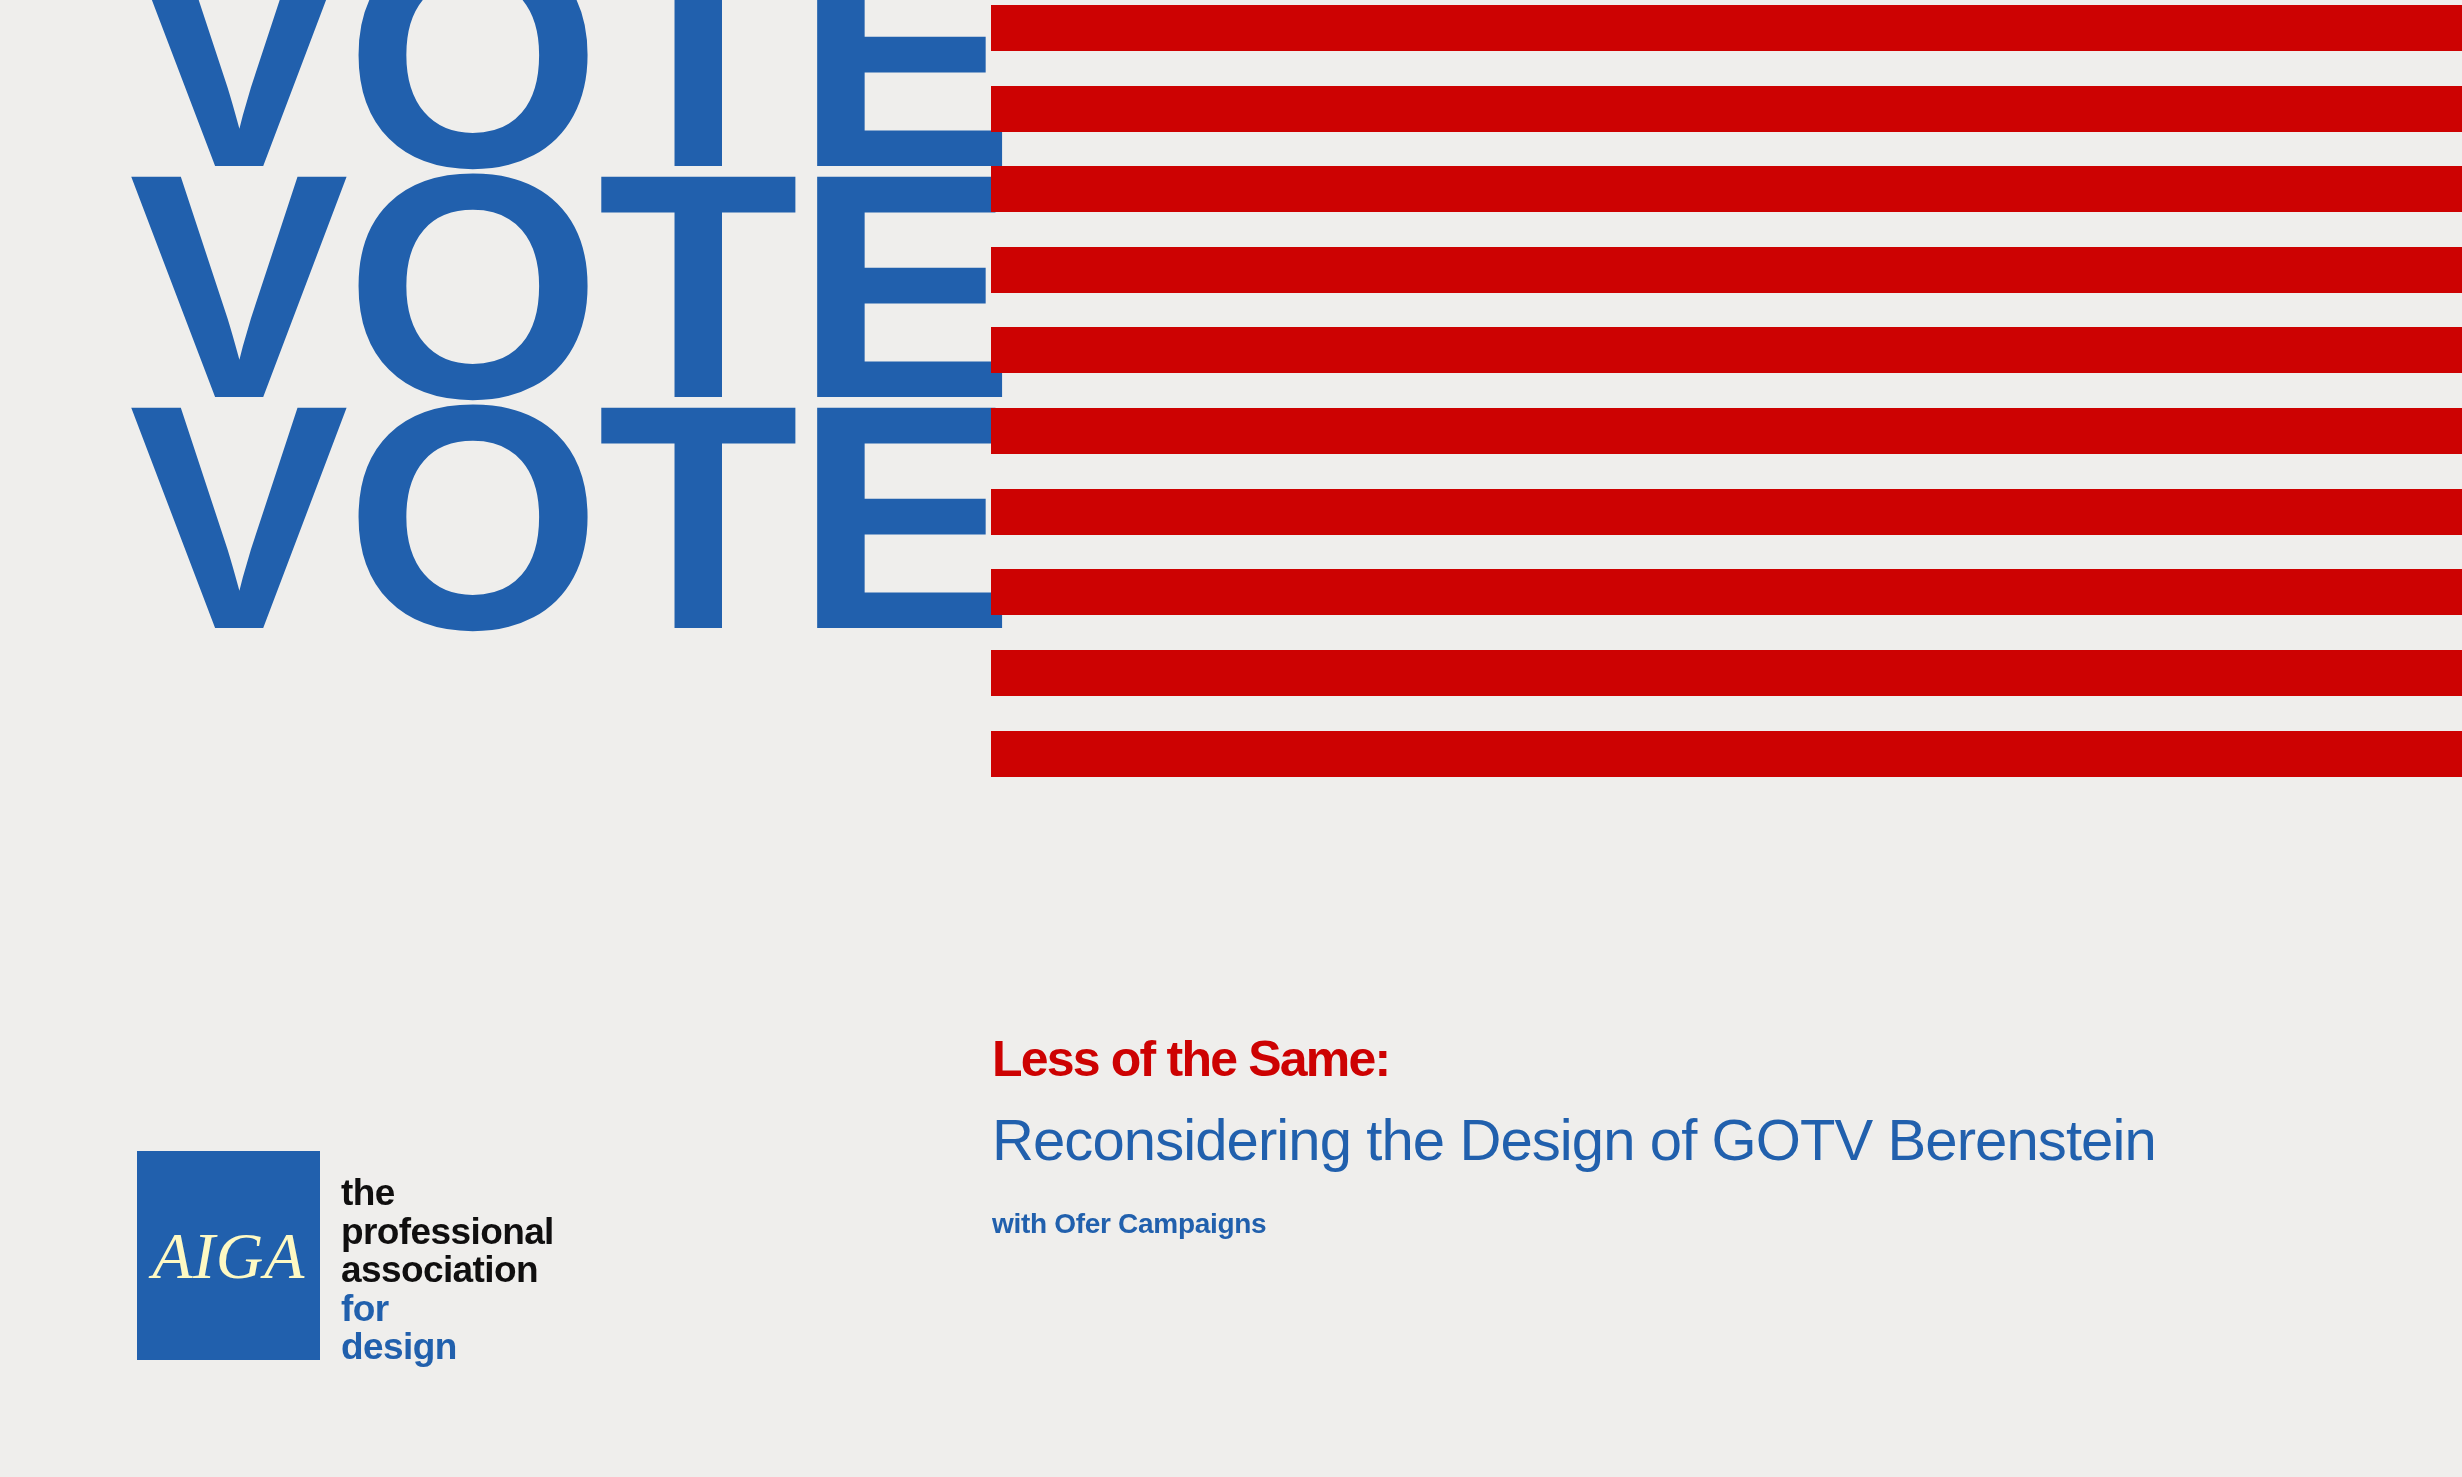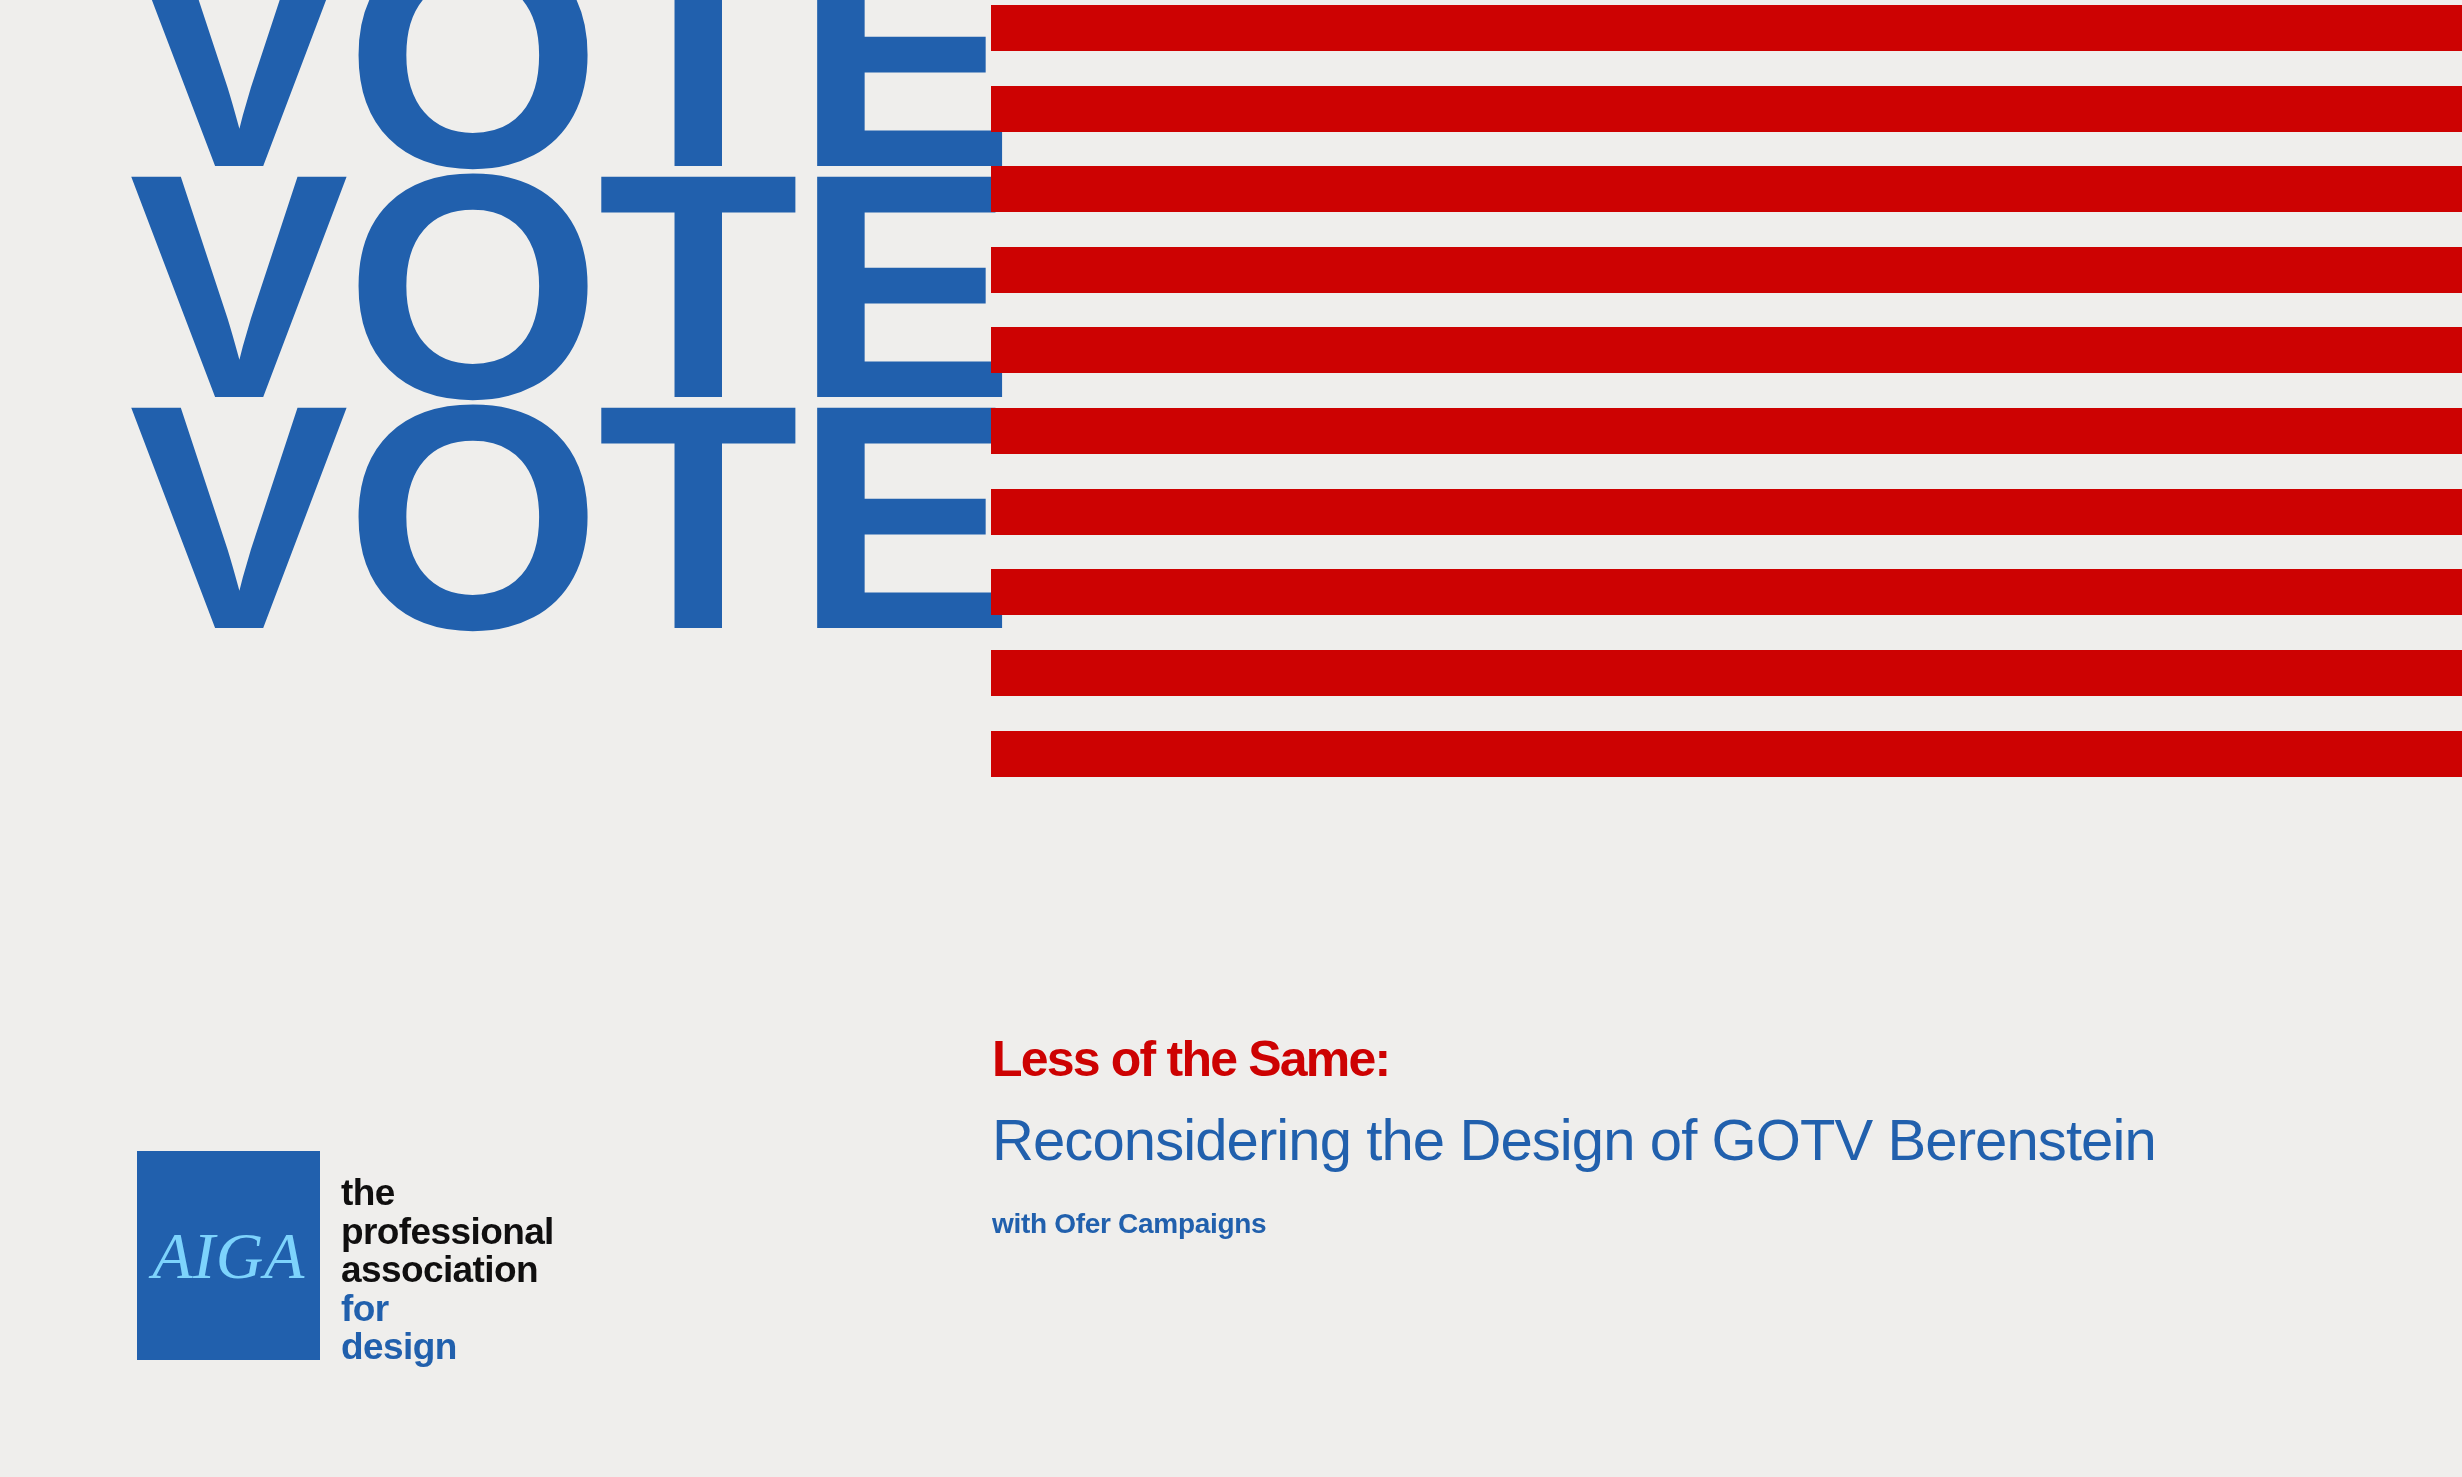--- a/index.html
+++ b/index.html
@@ -99,21 +99,21 @@
     position: relative;
     flex: 0 0 auto;
   }
   #aiga-mark .aiga-letters {
     position: absolute;
     left: 0;
     right: 0;
     top: 50%;
     transform: translateY(-50%);
     text-align: center;
-    color: #7dd3fc;
+    color: #fef9c3;
     font-family: "Liberation Serif", serif;
     font-style: italic;
     font-weight: normal;
     font-size: 66px;
     letter-spacing: 0.6px;
     line-height: 1;
   }
   #aiga-words {
     padding-top: 23.4px;
     font-family: Liberation Sans, sans-serif;

